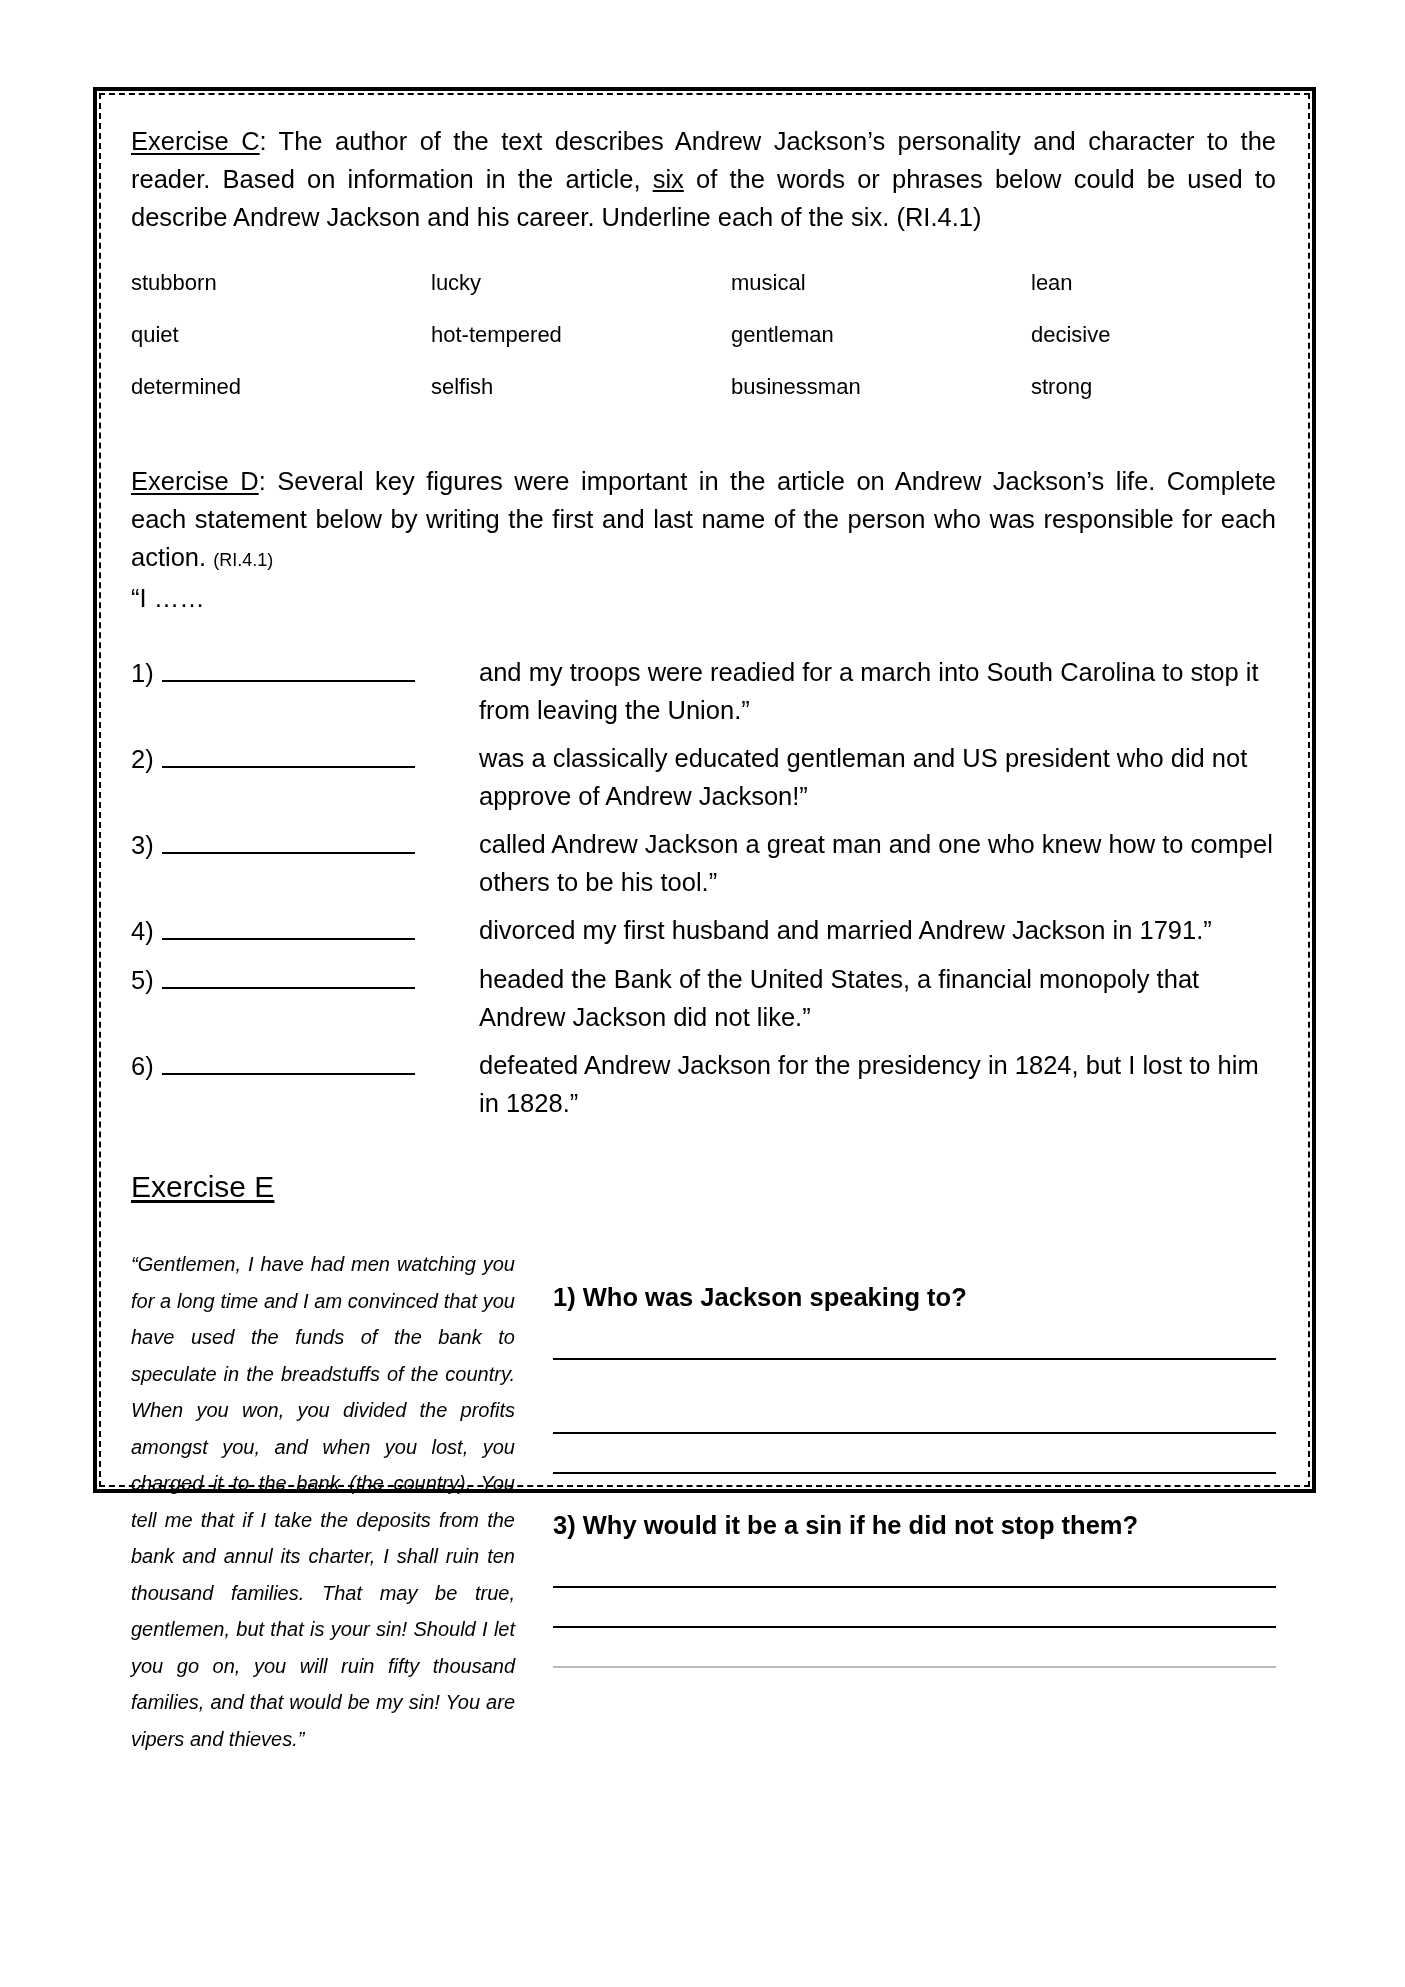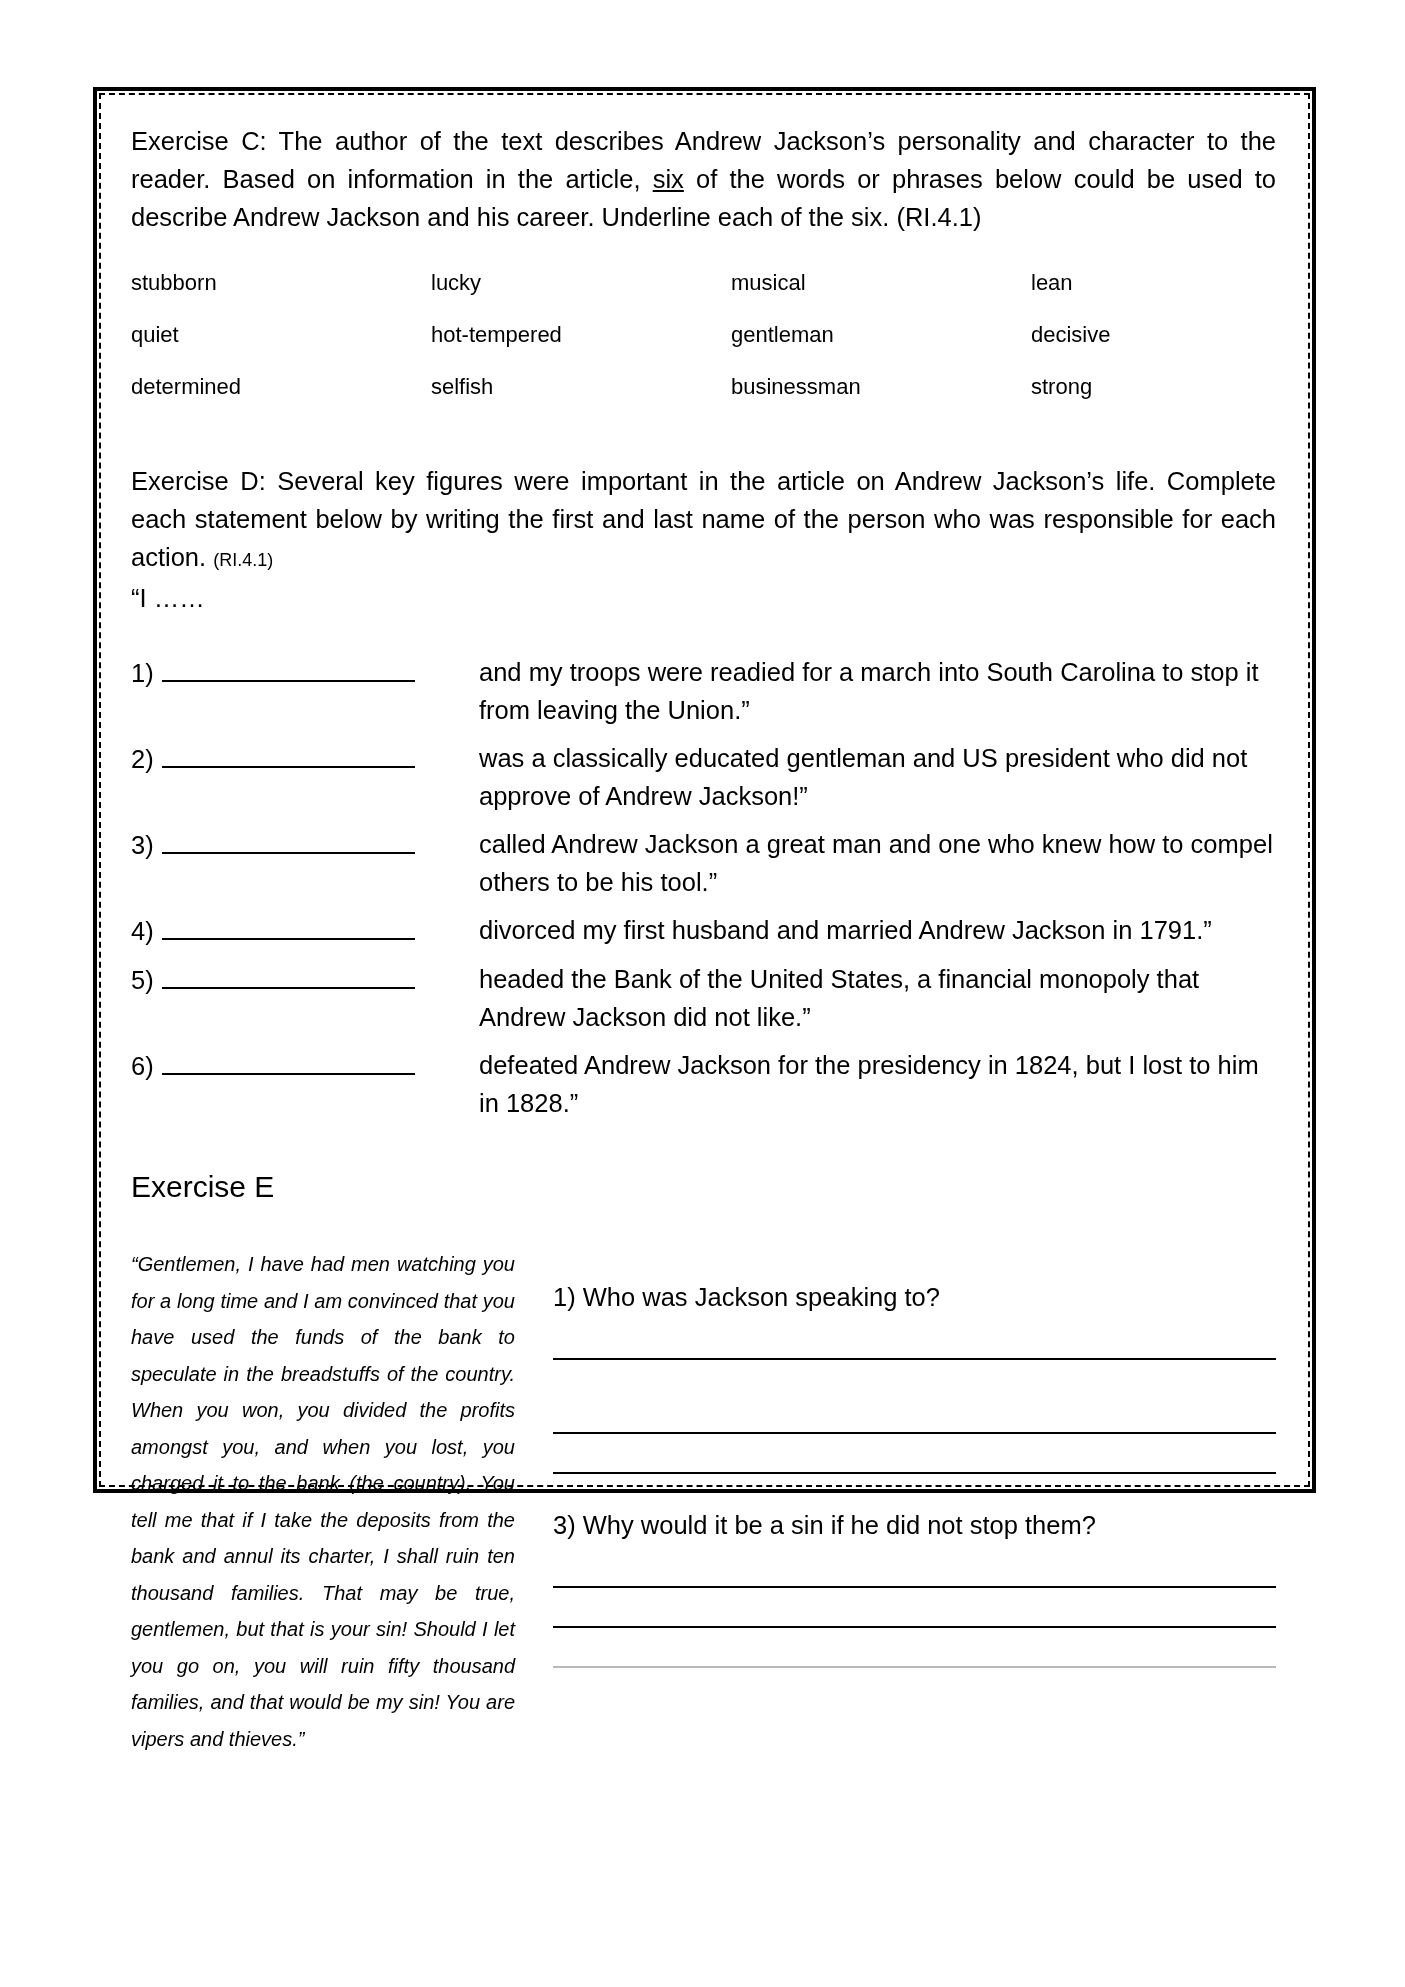--- a/index.html
+++ b/index.html
@@ -53,20 +53,21 @@
   
   .para {
     font-size: 25.5px;
     line-height: 38px;
     text-align: justify;
     text-justify: inter-word;
     margin: 0;
   }
 
   .ex-label {
+    text-decoration: underline;
     text-underline-offset: 3px;
   }
 
   .small-code {
     font-size: 18px;
   }
 
   
   .word-grid {
     margin-top: 30px;
@@ -150,21 +151,21 @@
     margin: 0;
   }
   .ex-e-right {
     flex: 1;
   }
   .intro {
     font-size: 25.5px;
     line-height: 38px;
     margin: 0;
   }
-  .q-block { margin-top: 34px; }
+  .q-block { margin-top: 34px; font-weight: bold; }
   .q-text {
     font-size: 25.5px;
     line-height: 34px;
     margin: 0 0 6px 0;
   }
   .ans-line {
     border-bottom: 2px solid #000000;
     height: 38px;
   }
   .ans-line.faint {

